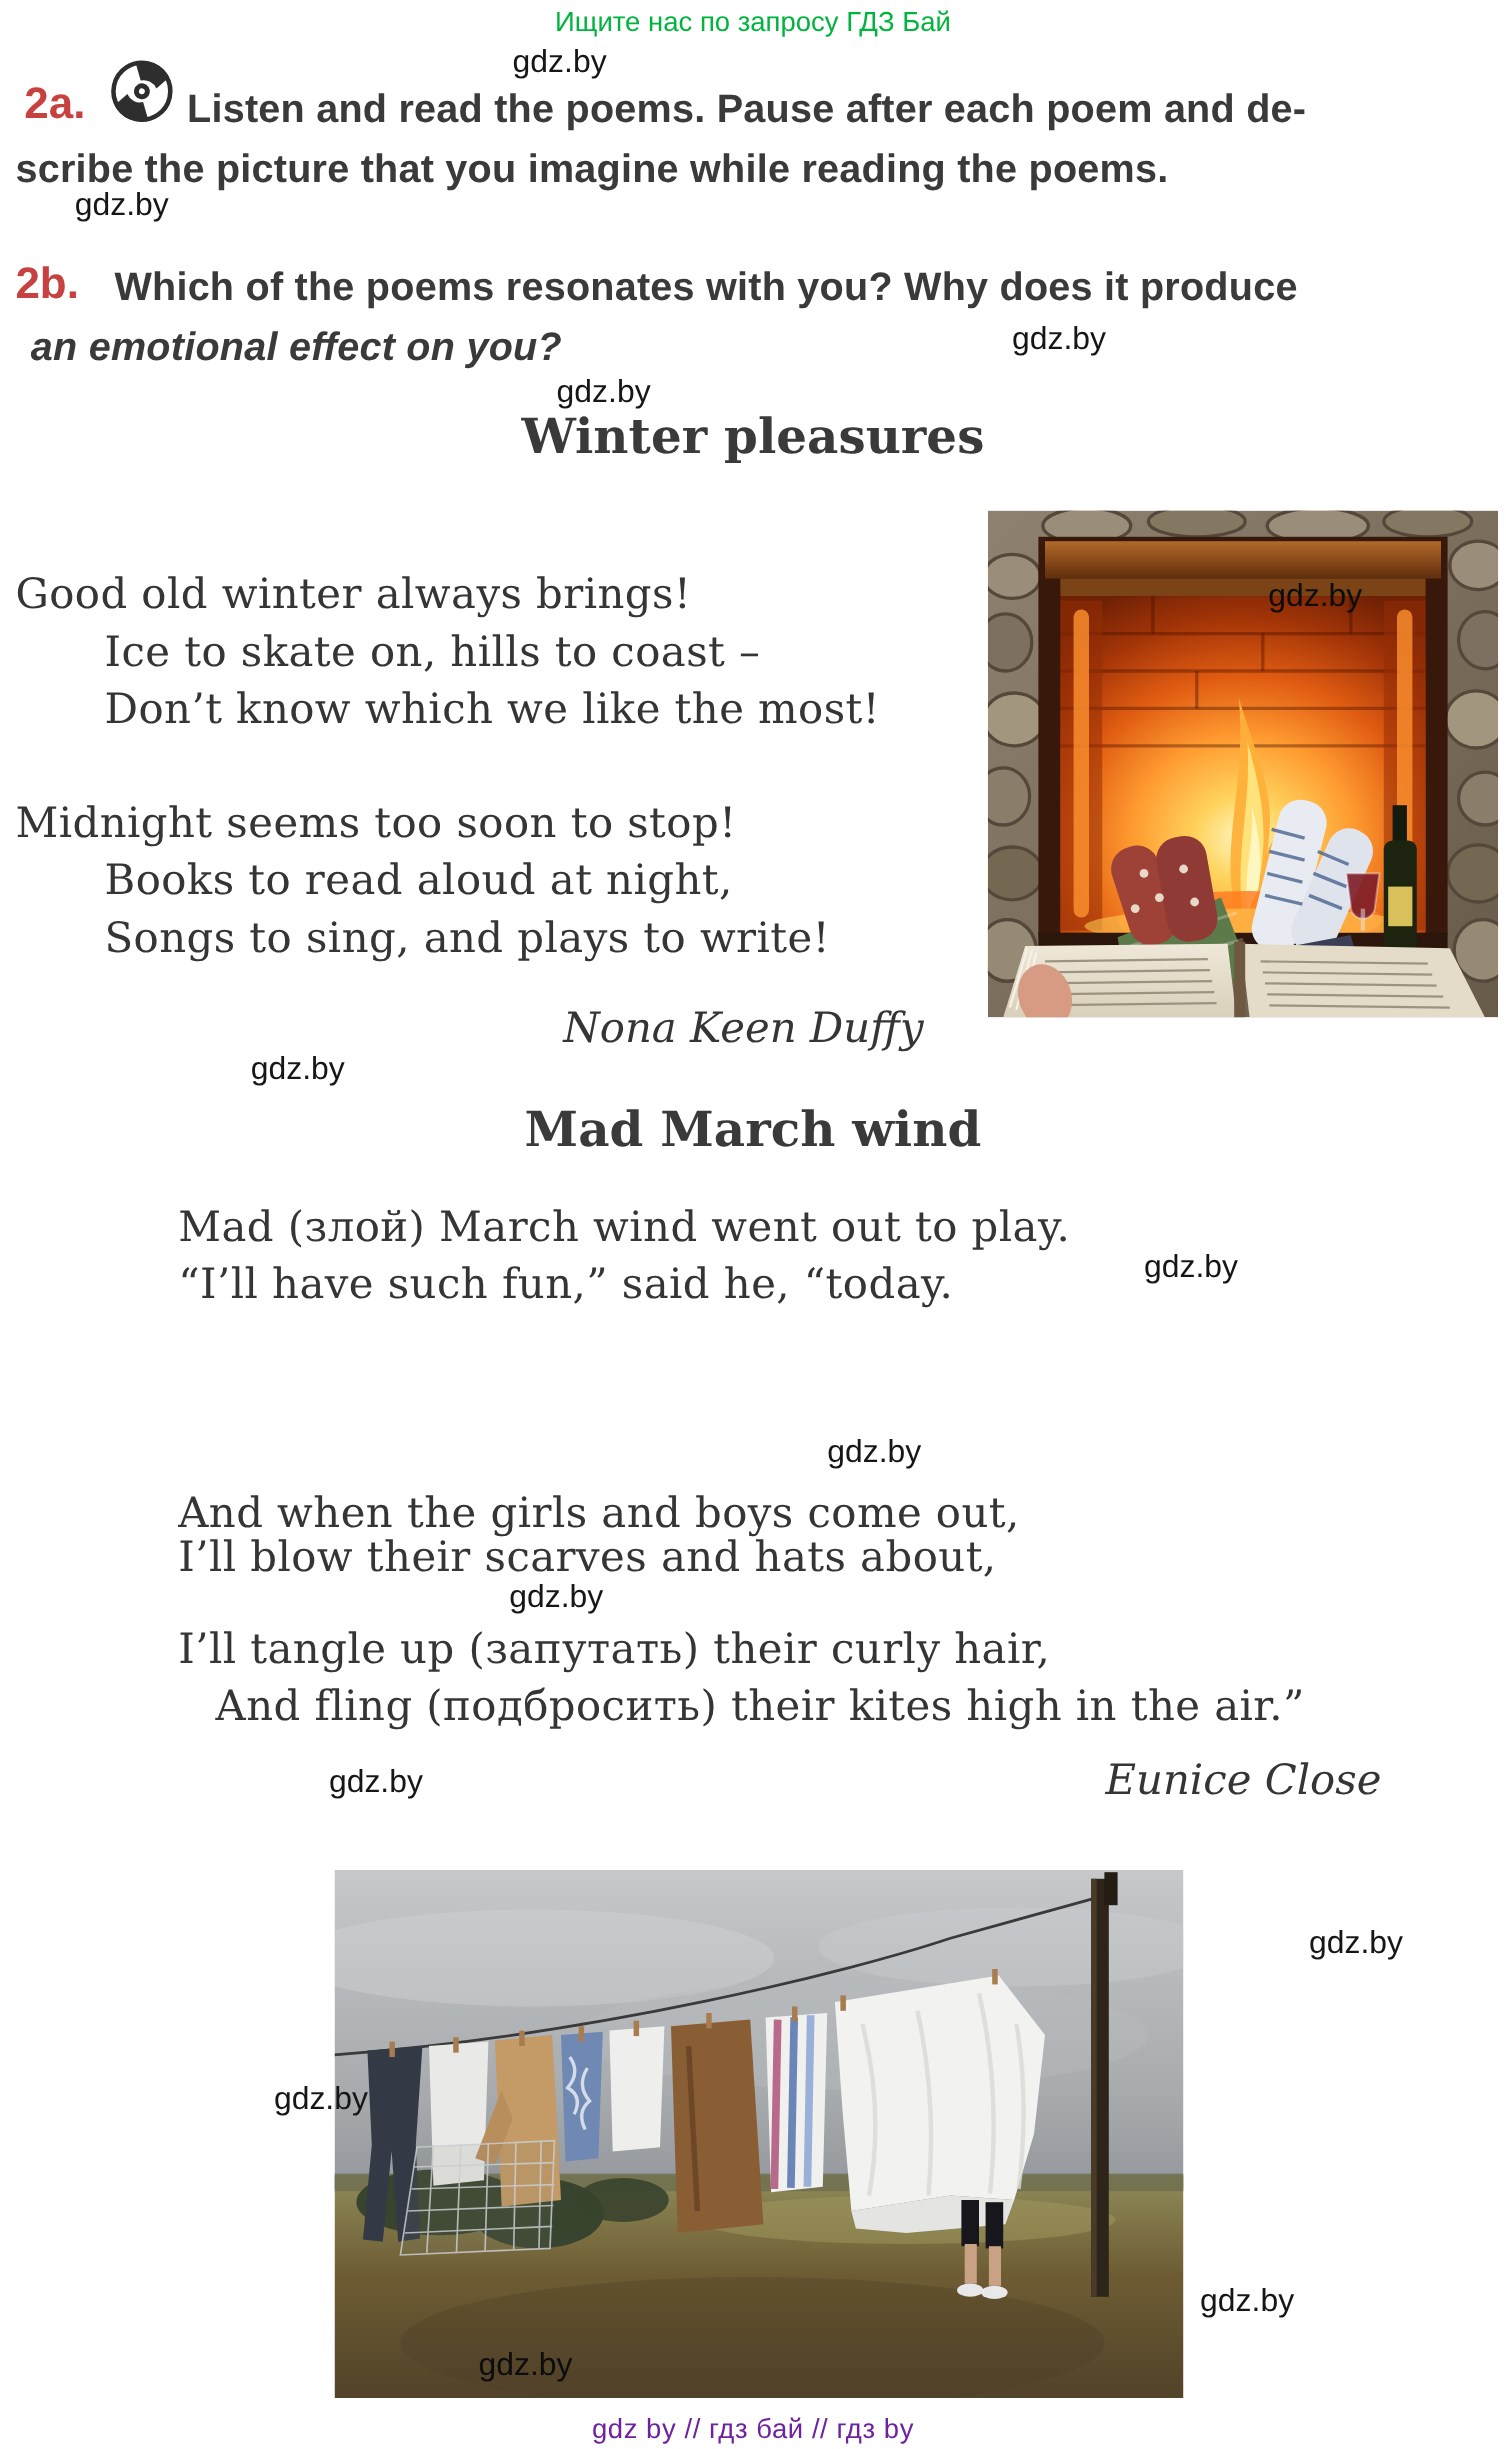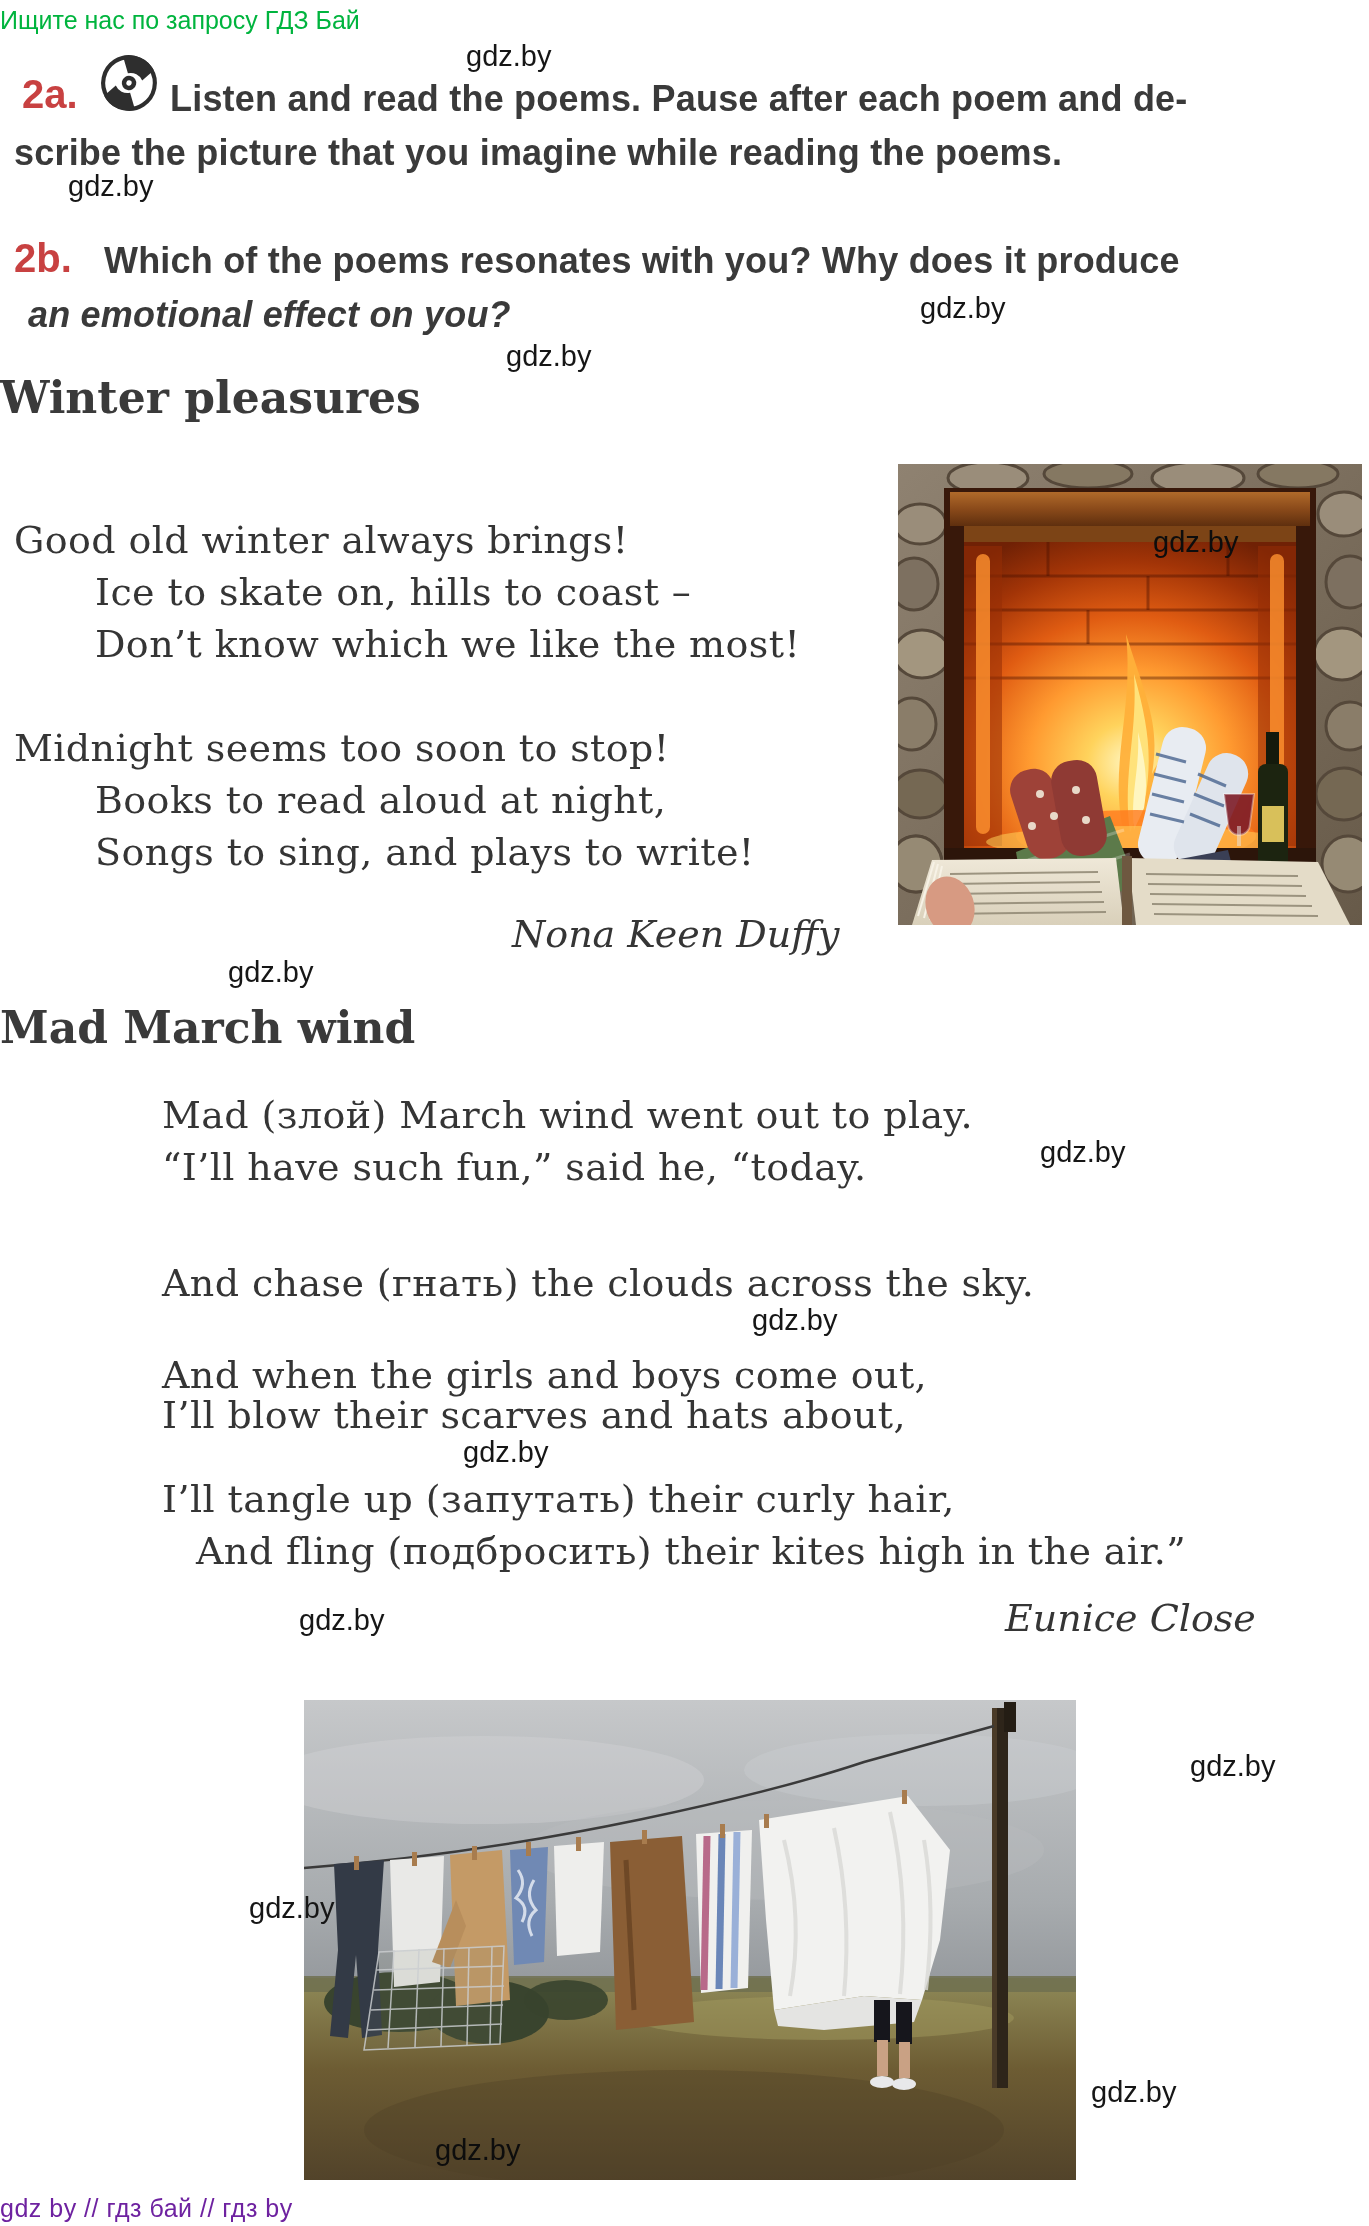--- a/index.html
+++ b/index.html
@@ -1,19 +1,19 @@
 <!DOCTYPE html>
 <html><head>
 <meta charset="utf-8">
 <style>
   html,body{margin:0;padding:0;background:#fff;}
   .page{position:relative;width:1369px;height:2226px;background:#ffffff;overflow:hidden;
         font-family:"Liberation Sans",sans-serif;}
   .abs{position:absolute;}
-  .center-row{left:0;width:1369px;text-align:left;}
+  .center-row{left:0;width:1369px;text-align:center;}
   .green-link{font:500 25px "Liberation Sans",sans-serif;color:#00b43e;}
   .wm{font:400 29px "Liberation Sans",sans-serif;color:#161616;white-space:nowrap;}
   .wm-onphoto{color:#0d0d0d;}
   .tasknum{font:700 40px "Liberation Sans",sans-serif;color:#c84141;white-space:nowrap;}
   .taskline{font:700 36px "Liberation Sans",sans-serif;color:#3a3a3a;letter-spacing:.2px;white-space:nowrap;}
   .poem-heading{font:700 44px "DejaVu Serif",serif;color:#3a3a3a;}
   .poemline{font:400 38px "DejaVu Serif",serif;color:#353535;letter-spacing:.4px;white-space:nowrap;}
   .author{font:italic 400 38px "DejaVu Serif",serif;color:#353535;white-space:nowrap;}
   .footer-line{font:500 25px "Liberation Sans",sans-serif;color:#6e22a0;letter-spacing:.5px;}
   .photo{position:absolute;overflow:hidden;}
@@ -210,21 +210,20 @@
 
   <div class="abs author" style="left:512px;top:912px;">Nona Keen Duffy</div>
   <div class="abs wm" style="left:228px;top:956px;">gdz.by</div>
 
   <div class="abs center-row poem-heading" style="top:1002px;">Mad March wind</div>
 
   <div class="abs poemline" style="left:162px;top:1093px;">Mad (злой) March wind went out to play.</div>
   <div class="abs poemline" style="left:162px;top:1145px;">“I’ll have such fun,” said he, “today.</div>
   <div class="abs wm" style="left:1040px;top:1136px;">gdz.by</div>
 
-  <div class="abs poemline" style="left:162px;top:1261px;">And chase (гнать) the clouds across the sky.</div>
   <div class="abs wm" style="left:752px;top:1304px;">gdz.by</div>
 
   <div class="abs poemline" style="left:162px;top:1341px;margin-top:12px;">And when the girls and boys come out,</div>
   <div class="abs poemline" style="left:162px;top:1393px;">I’ll blow their scarves and hats about,</div>
   <div class="abs wm" style="left:463px;top:1436px;">gdz.by</div>
 
   <div class="abs poemline" style="left:162px;top:1477px;">I’ll tangle up (запутать) their curly hair,</div>
   <div class="abs poemline" style="left:162px;top:1529px;margin-left:34px;">And fling (подбросить) their kites high in the air.”</div>
 
   <div class="abs wm" style="left:299px;top:1604px;">gdz.by</div>

